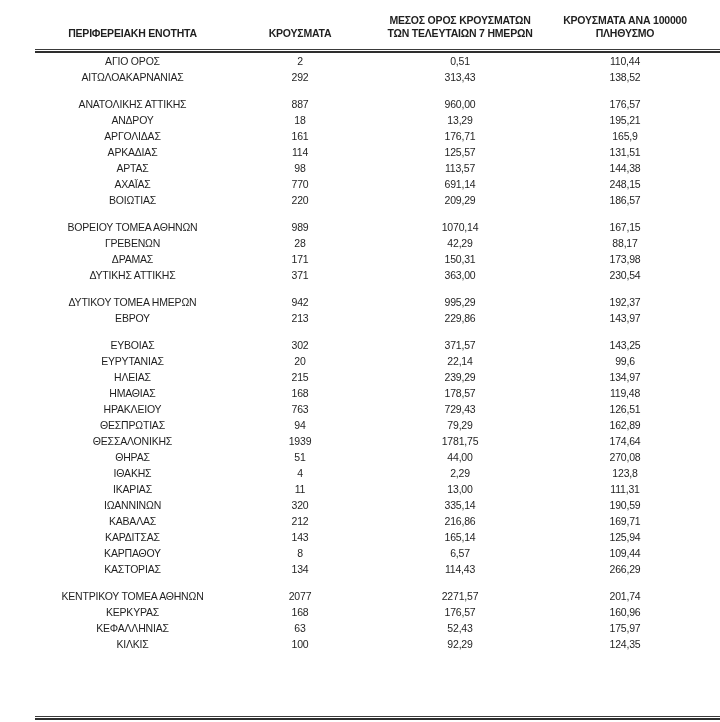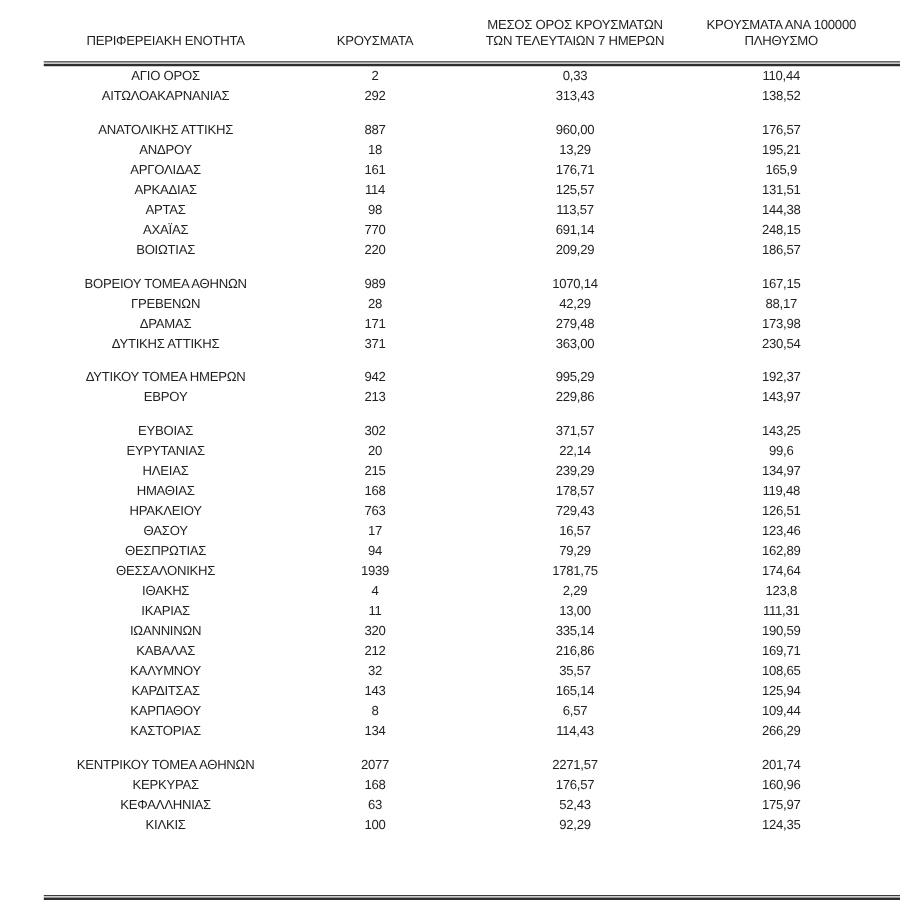--- a/index.html
+++ b/index.html
@@ -22,21 +22,21 @@
     border-collapse:collapse;table-layout:fixed;
   }
   col.c-region{width:195px;}
   col.c-cases{width:140px;}
   col.c-avg7{width:180px;}
   col.c-per100k{width:150px;}
   col.c-filler{width:20px;}
   thead th{
     vertical-align:bottom;
     text-align:center;
-    font-weight:400;
+    font-weight:700;
     font-size:10.5px;
     line-height:13px;
     letter-spacing:-0.2px;
     padding:2px 0 13px 0;
     white-space:pre-line;
   }
   tbody td{
     height:16px;
     padding:0;
     text-align:center;
@@ -79,21 +79,21 @@
 ΤΩΝ ΤΕΛΕΥΤΑΙΩΝ 7 ΗΜΕΡΩΝ</th>
         <th>ΚΡΟΥΣΜΑΤΑ ΑΝΑ 100000
 ΠΛΗΘΥΣΜΟ</th>
         <th></th>
       </tr>
     </thead>
     <tbody>
         <tr>
           <td>ΑΓΙΟ ΟΡΟΣ</td>
           <td>2</td>
-          <td>0,33</td>
+          <td>0,51</td>
           <td>110,44</td>
           <td></td>
         </tr>
         <tr>
           <td>ΑΙΤΩΛΟΑΚΑΡΝΑΝΙΑΣ</td>
           <td>292</td>
           <td>313,43</td>
           <td>138,52</td>
           <td></td>
         </tr>
@@ -162,21 +162,21 @@
         <tr>
           <td>ΓΡΕΒΕΝΩΝ</td>
           <td>28</td>
           <td>42,29</td>
           <td>88,17</td>
           <td></td>
         </tr>
         <tr>
           <td>ΔΡΑΜΑΣ</td>
           <td>171</td>
-          <td>279,48</td>
+          <td>150,31</td>
           <td>173,98</td>
           <td></td>
         </tr>
         <tr>
           <td>ΔΥΤΙΚΗΣ ΑΤΤΙΚΗΣ</td>
           <td>371</td>
           <td>363,00</td>
           <td>230,54</td>
           <td></td>
         </tr>
@@ -229,41 +229,41 @@
           <td></td>
         </tr>
         <tr>
           <td>ΗΡΑΚΛΕΙΟΥ</td>
           <td>763</td>
           <td>729,43</td>
           <td>126,51</td>
           <td></td>
         </tr>
         <tr>
-          <td>ΘΑΣΟΥ</td>
-          <td>17</td>
-          <td>16,57</td>
-          <td>123,46</td>
-          <td></td>
-        </tr>
-        <tr>
           <td>ΘΕΣΠΡΩΤΙΑΣ</td>
           <td>94</td>
           <td>79,29</td>
           <td>162,89</td>
           <td></td>
         </tr>
         <tr>
           <td>ΘΕΣΣΑΛΟΝΙΚΗΣ</td>
           <td>1939</td>
           <td>1781,75</td>
           <td>174,64</td>
           <td></td>
         </tr>
         <tr>
+          <td>ΘΗΡΑΣ</td>
+          <td>51</td>
+          <td>44,00</td>
+          <td>270,08</td>
+          <td></td>
+        </tr>
+        <tr>
           <td>ΙΘΑΚΗΣ</td>
           <td>4</td>
           <td>2,29</td>
           <td>123,8</td>
           <td></td>
         </tr>
         <tr>
           <td>ΙΚΑΡΙΑΣ</td>
           <td>11</td>
           <td>13,00</td>
@@ -278,27 +278,20 @@
           <td></td>
         </tr>
         <tr>
           <td>ΚΑΒΑΛΑΣ</td>
           <td>212</td>
           <td>216,86</td>
           <td>169,71</td>
           <td></td>
         </tr>
         <tr>
-          <td>ΚΑΛΥΜΝΟΥ</td>
-          <td>32</td>
-          <td>35,57</td>
-          <td>108,65</td>
-          <td></td>
-        </tr>
-        <tr>
           <td>ΚΑΡΔΙΤΣΑΣ</td>
           <td>143</td>
           <td>165,14</td>
           <td>125,94</td>
           <td></td>
         </tr>
         <tr>
           <td>ΚΑΡΠΑΘΟΥ</td>
           <td>8</td>
           <td>6,57</td>

